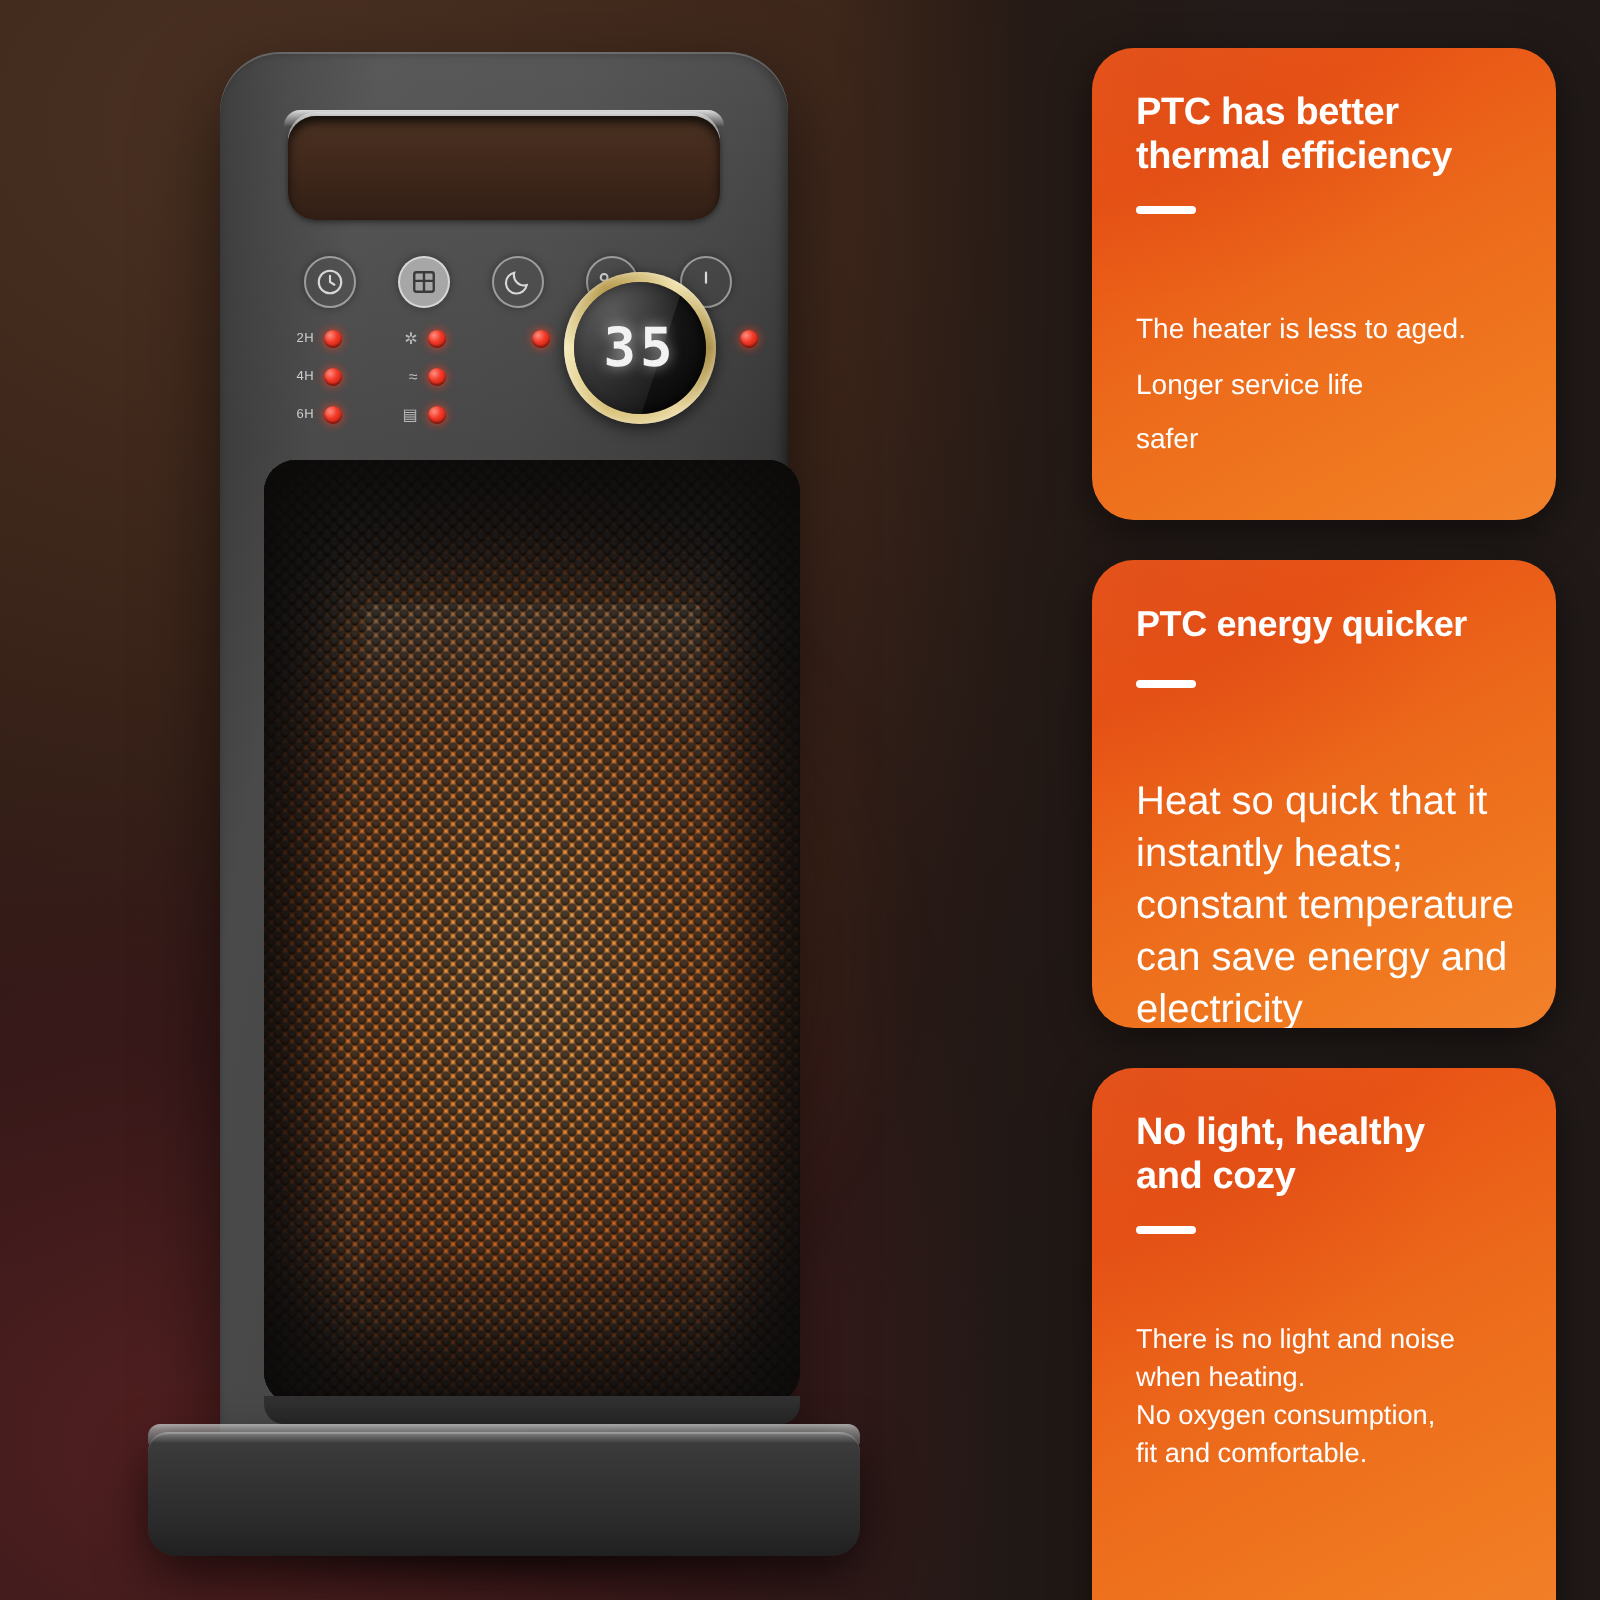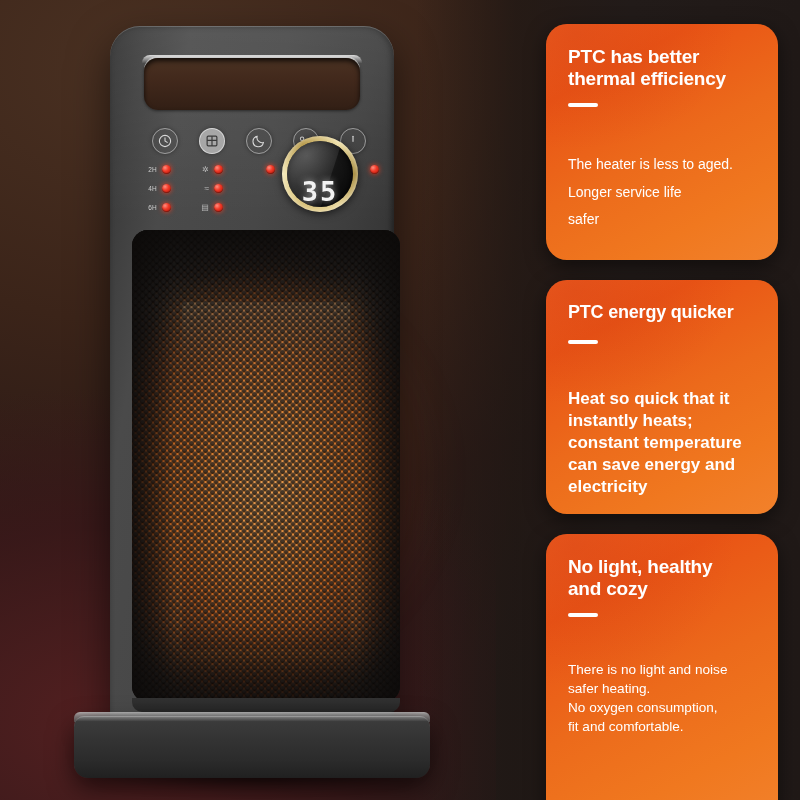--- a/index.html
+++ b/index.html
@@ -119,21 +119,21 @@
   
   .display {
     position:absolute; right:18px; top:12px; width:76px; height:76px; border-radius:50%;
     background:conic-gradient(from 210deg,#d9c27a,#f3e7b4,#b99c4e,#efe0a8,#a98f45,#e8d69c,#d9c27a);
     padding:5px;
     box-shadow:0 2px 8px rgba(0,0,0,.6), inset 0 0 4px rgba(255,255,255,.5);
   }
   .display-inner {
     width:100%; height:100%; border-radius:50%;
     background:radial-gradient(circle at 30% 22%, #3a3a3a 0%, #151515 46%, #050505 100%);
-    display:flex; align-items:flex-end; justify-content:center;
+    display:flex; align-items:center; justify-content:center;
     position:relative; overflow:hidden;
     box-shadow:inset 0 0 7px rgba(0,0,0,.95);
   }
   .display-inner::after {
     content:""; position:absolute; left:-30%; top:-60%; width:95%; height:220%;
     background:linear-gradient(100deg, rgba(255,255,255,.26), rgba(255,255,255,.04));
     transform:rotate(18deg);
   }
   .display-num {
     font-family:"DejaVu Sans Mono", monospace;
@@ -223,21 +223,21 @@
     width:30px; height:4px; background:#fff; border-radius:2px;
     margin:13px 0 16px; position:relative; z-index:2;
   }
   .card-body {
     font-size:14px; line-height:1.52; font-weight:400;
     color:#fff; position:relative; z-index:2; white-space:pre-line;margin-top:44px;
   }
   .card-body.loose { line-height:1.95; }
   .card-2 .card-title { font-size:18px; }
   .card-2 .rule { margin:17px 0 13px; }
-  .card-2 .card-body { line-height:1.30; font-size:17px;font-weight:bold; }
+  .card-2 .card-body { line-height:1.30; font-size:20px; }
   .card-3 .card-body { line-height:1.38; font-size:13.6px; }
 </style>
 </head>
 <body>
 
 <div id="scene">
   <div id="scene-wine"></div>
   <div id="scene-glow"></div>
   <div id="scene-dark-right"></div>
 </div>
@@ -367,17 +367,17 @@
 constant temperature
 can save energy and
 electricity</div>
   </div>
 
   <div class="card card-3">
     <div class="card-title">No light, healthy
 and cozy</div>
     <div class="rule"></div>
     <div class="card-body">There is no light and noise
- safer heating.
+ when heating.
 No oxygen consumption,
 fit and comfortable.</div>
   </div>
 </div>
 
 </body></html>

